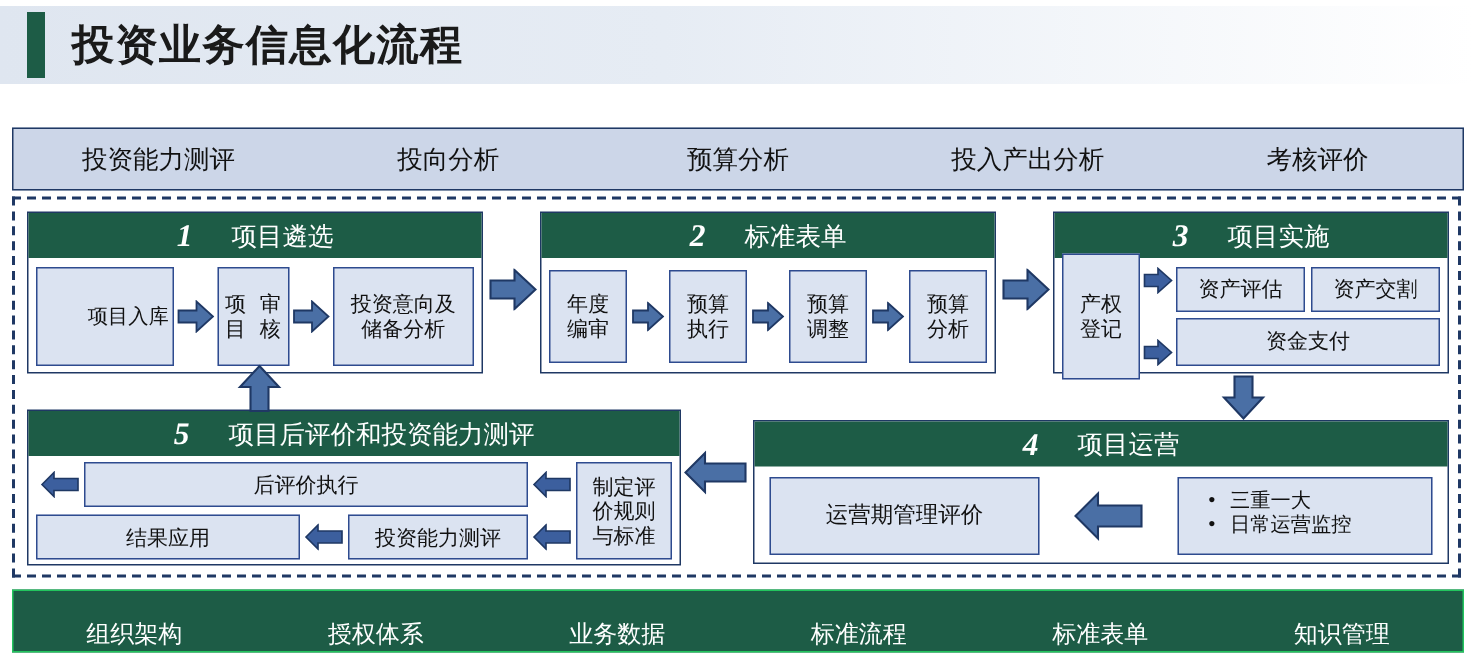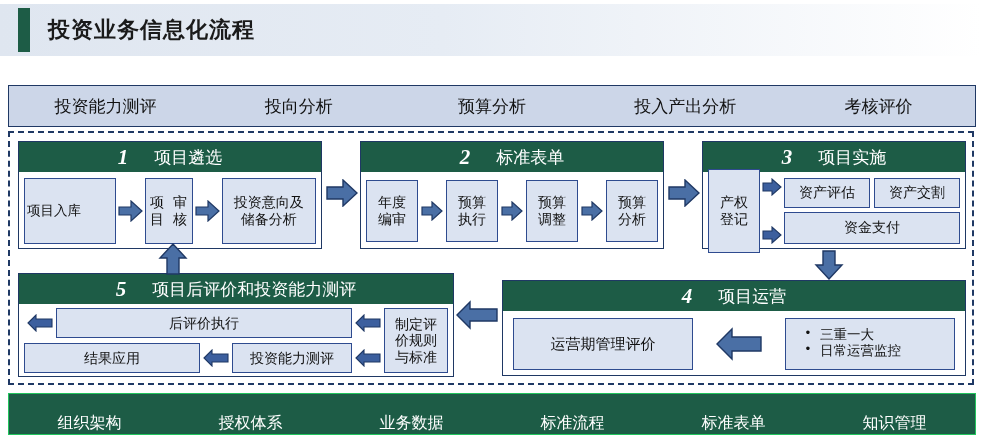--- a/index.html
+++ b/index.html
@@ -15,21 +15,21 @@
   
   .title-bar{
     position:absolute;left:0;top:4px;width:982px;height:52px;
     background:linear-gradient(to right,#dfe6f0 0%,#e6ecf4 45%,#ffffff 100%);
     display:flex;align-items:center;
   }
   .title-accent{
     width:12px;height:44px;background:#1d5c46;margin-left:18px;flex:none;
   }
   .title-text{
-    margin-left:18px;font-size:22px;font-weight:bold;color:#1a1a1a;
+    margin-left:18px;font-size:28px;font-weight:bold;color:#1a1a1a;
     letter-spacing:1px;
     text-align:center;
   }
 
   
   .top-band{
     position:absolute;left:8px;top:85px;width:966px;height:40px;
     background:#ccd6e8;border:1px solid #1f3864;
     display:flex;align-items:center;
   }
@@ -63,21 +63,21 @@
   }
 
   
   .sub{
     background:#dbe3f1;border:1px solid #2e4b8f;
     box-sizing:border-box;display:flex;align-items:center;
     justify-content:center;text-align:center;
     font-size:14px;color:#111;line-height:1.15;
   }
   .sub.stack{flex-direction:column;align-items:stretch;justify-content:center;}
-  .sub .hd{text-align:left;font-size:13.5px;}
+  .sub .hd{text-align:right;font-size:13.5px;}
   .sub ul{margin:0;padding:0 0 0 14px;list-style:none;}
   .sub li{font-size:13.5px;text-align:left;position:relative;padding-left:16px;}
   .sub li:before{
     content:"\2022";position:absolute;left:0;top:-1px;font-size:13px;
   }
 
   
   .arw{position:absolute;}
   .arw svg{display:block;}
 

